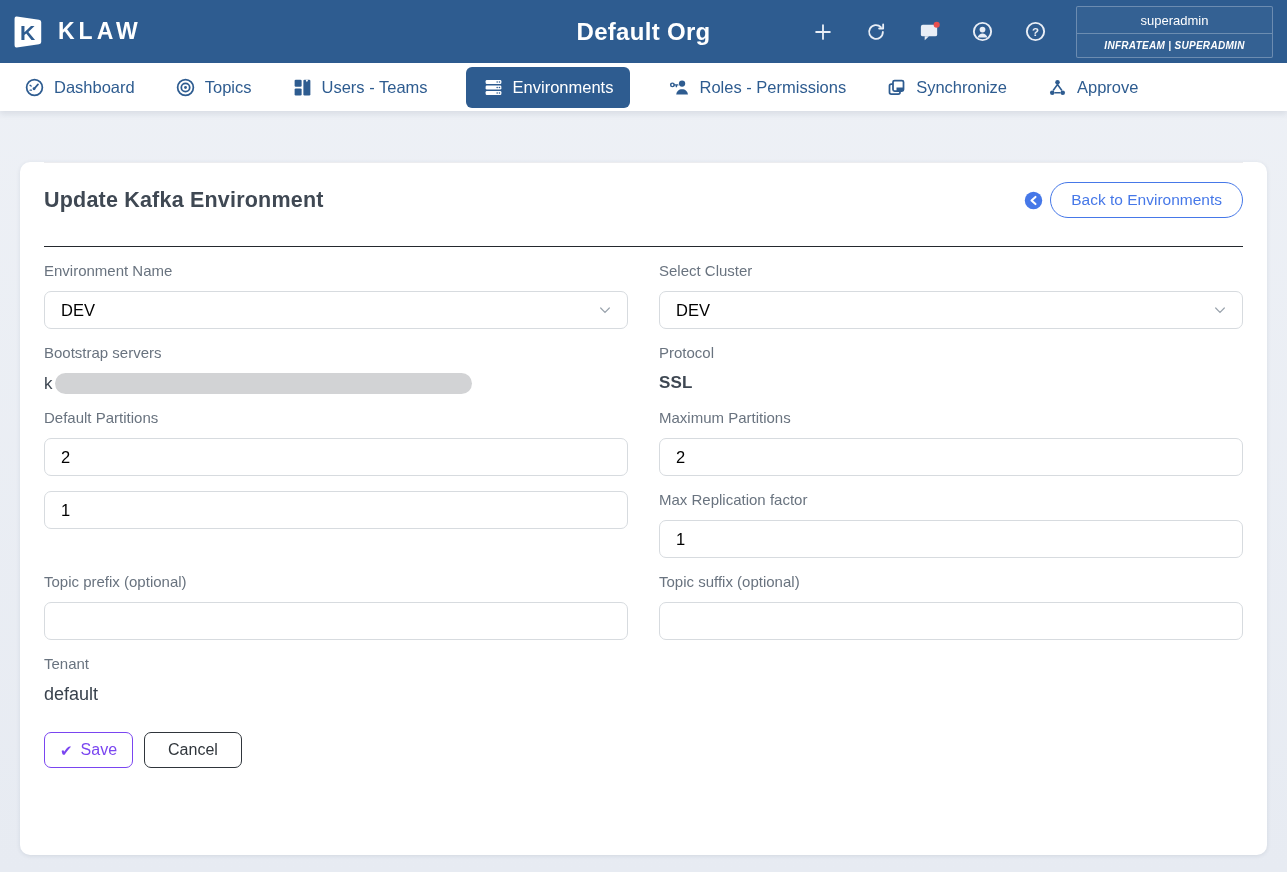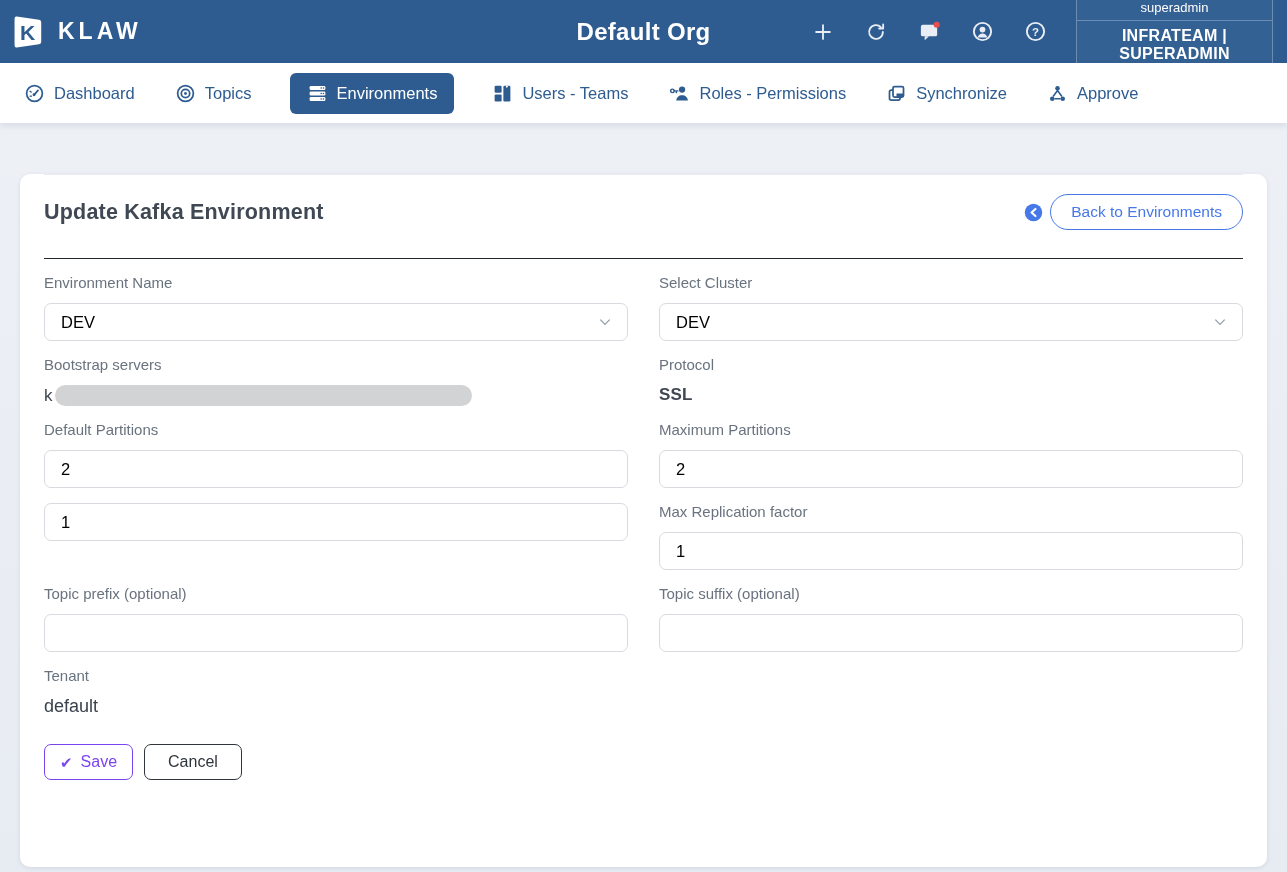--- a/index.html
+++ b/index.html
@@ -25,25 +25,25 @@
   .header-actions { margin-left:auto; display:flex; align-items:center; gap:27px; margin-right:28px; }
   .icon-btn {
     background:none; border:none; cursor:pointer; width:26px; height:26px;
     display:flex; align-items:center; justify-content:center; position:relative; color:#e9eef6;
   }
   .user-panel {
     border:1px solid rgba(255,255,255,.28); border-radius:2px;
     width:197px; color:#fff; text-align:center; background:rgba(255,255,255,.03);
   }
   .user-panel .row1 { font-size:13px; padding:6px 10px 5px; border-bottom:1px solid rgba(255,255,255,.28); }
-  .user-panel .row2 { font-size:16px; font-weight:bold; letter-spacing:.3px; padding:6px 8px; }
+  .user-panel .row2 { font-size:10px; font-weight:bold; letter-spacing:.3px; padding:6px 8px;font-style:italic; }
 
   
   .nav-bar {
-    height:60px; background:#fff; display:flex; align-items:center; gap:36px;
+    height:48px; background:#fff; display:flex; align-items:center; gap:36px;
     padding:0 22px; box-shadow:0 3px 6px rgba(30,50,80,.10); position:relative; z-index:2;
   }
   .nav-item {
     display:flex; align-items:center; gap:9px; color:#2e5c90; font-size:16.5px;
     font-weight:500; text-decoration:none; cursor:pointer; padding:9px 2px; border-radius:6px;
   }
   .nav-item.active { background:#2e5c90; color:#fff; padding:10px 17px; }
   .nav-item svg { flex:0 0 auto; }
 
   
@@ -163,50 +163,50 @@
   </a>
   <a class="nav-item">
     <span style="display:flex;">
       <svg width="21" height="21" viewBox="0 0 24 24" fill="none">
         <circle cx="12" cy="12" r="9" stroke="currentColor" stroke-width="2"></circle>
         <circle cx="12" cy="12" r="4.8" stroke="currentColor" stroke-width="2"></circle>
         <circle cx="12" cy="12" r="1.6" fill="currentColor"></circle>
       </svg>
     </span>
     <span>Topics</span>
+  </a>
+  <a class="nav-item">
+    <span style="display:flex;">
+      <svg width="21" height="21" viewBox="0 0 24 24">
+        <rect x="3" y="3" width="8" height="8" rx="1.4" fill="currentColor"></rect>
+        <rect x="3" y="13" width="8" height="8" rx="1.4" fill="currentColor"></rect>
+        <rect x="13" y="3" width="8" height="18" rx="1.4" fill="currentColor"></rect>
+        <path d="M15.5 3 L17 6 L18.5 3 Z" fill="#ffffff"></path>
+      </svg>
+    </span>
+    <span>Users - Teams</span>
   </a>
   <a class="nav-item active">
     <span style="display:flex;">
       <svg width="21" height="21" viewBox="0 0 24 24">
         <rect x="3" y="3.5" width="18" height="4.6" rx="1.4" fill="currentColor"></rect>
         <rect x="3" y="9.7" width="18" height="4.6" rx="1.4" fill="currentColor"></rect>
         <rect x="3" y="15.9" width="18" height="4.6" rx="1.4" fill="currentColor"></rect>
         <circle cx="16.2" cy="5.8" r=".9" fill="#2e5c90"></circle>
           <circle cx="18.8" cy="5.8" r=".9" fill="#2e5c90"></circle>
         <circle cx="16.2" cy="12" r=".9" fill="#2e5c90"></circle>
           <circle cx="18.8" cy="12" r=".9" fill="#2e5c90"></circle>
         <circle cx="16.2" cy="18.2" r=".9" fill="#2e5c90"></circle>
           <circle cx="18.8" cy="18.2" r=".9" fill="#2e5c90"></circle>
       </svg>
     </span>
     <span>Environments</span>
   </a>
   <a class="nav-item">
     <span style="display:flex;">
-      <svg width="21" height="21" viewBox="0 0 24 24">
-        <rect x="3" y="3" width="8" height="8" rx="1.4" fill="currentColor"></rect>
-        <rect x="3" y="13" width="8" height="8" rx="1.4" fill="currentColor"></rect>
-        <rect x="13" y="3" width="8" height="18" rx="1.4" fill="currentColor"></rect>
-        <path d="M15.5 3 L17 6 L18.5 3 Z" fill="#ffffff"></path>
-      </svg>
-    </span>
-    <span>Users - Teams</span>
-  </a>
-  <a class="nav-item">
-    <span style="display:flex;">
       <svg width="22" height="21" viewBox="0 0 24 24" fill="none">
         <circle cx="15.5" cy="7.5" r="3.6" fill="currentColor"></circle>
         <path d="M8.8 20c.4-3.8 3-6.1 6.7-6.1s6.3 2.3 6.7 6.1z" fill="currentColor"></path>
         <circle cx="4.5" cy="9" r="2" stroke="currentColor" stroke-width="1.7"></circle>
         <path d="M6.5 9h4.2M9 9v2" stroke="currentColor" stroke-width="1.7" stroke-linecap="round"></path>
       </svg>
     </span>
     <span>Roles - Permissions</span>
   </a>
   <a class="nav-item">

